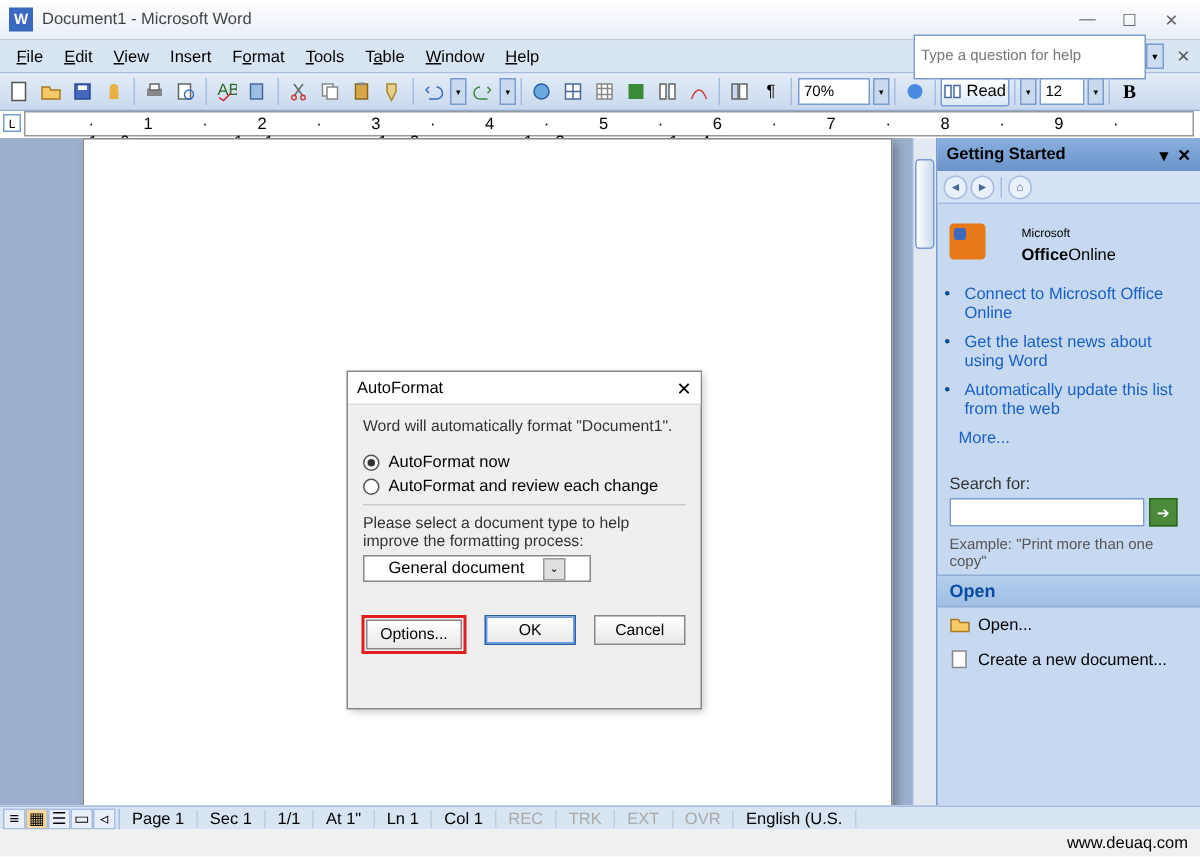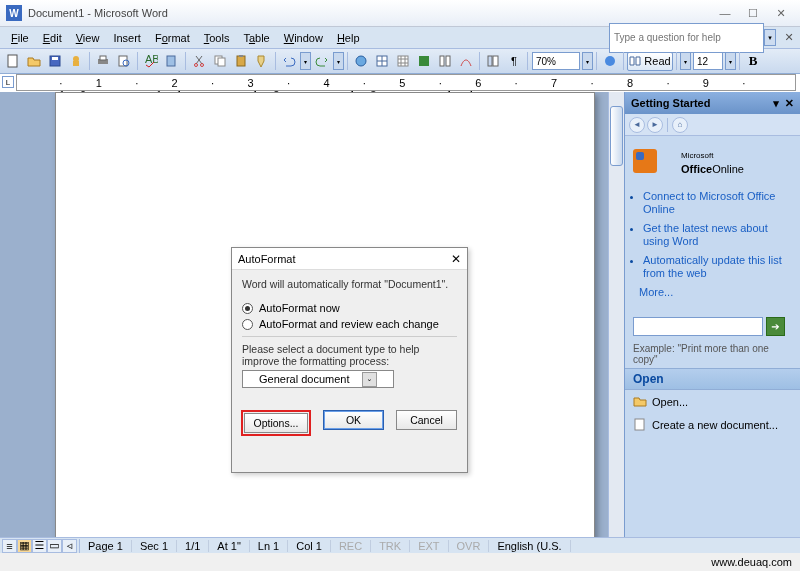--- a/index.html
+++ b/index.html
@@ -313,20 +313,21 @@
       <div class="sq"></div>
       <div class="txt"><span style="font-size:8px">Microsoft</span><br><b>Office</b><span>Online</span></div>
     </div>
     <ul class="tplist">
       <li><span>Connect to Microsoft Office Online</span></li>
       <li><span>Get the latest news about using Word</span></li>
       <li><span>Automatically update this list from the web</span></li>
       <li class="more"><span>More...</span></li>
     </ul>
     <div class="tpsearch">
+      <div class="lbl">Search for:</div>
       <div style="display:flex">
         <input class="sinput" style="">
         <div class="sgo">➔</div>
       </div>
     </div>
     <div class="tpex">Example: "Print more than one copy"</div>
     <div class="tpopenhdr">Open</div>
     <div class="tpopenitem">
       <svg viewBox="0 0 14 13">
           <path d="M1 3h5l1 2h6v6H1z" fill="#f4c968" stroke="#aa7a20"></path>

